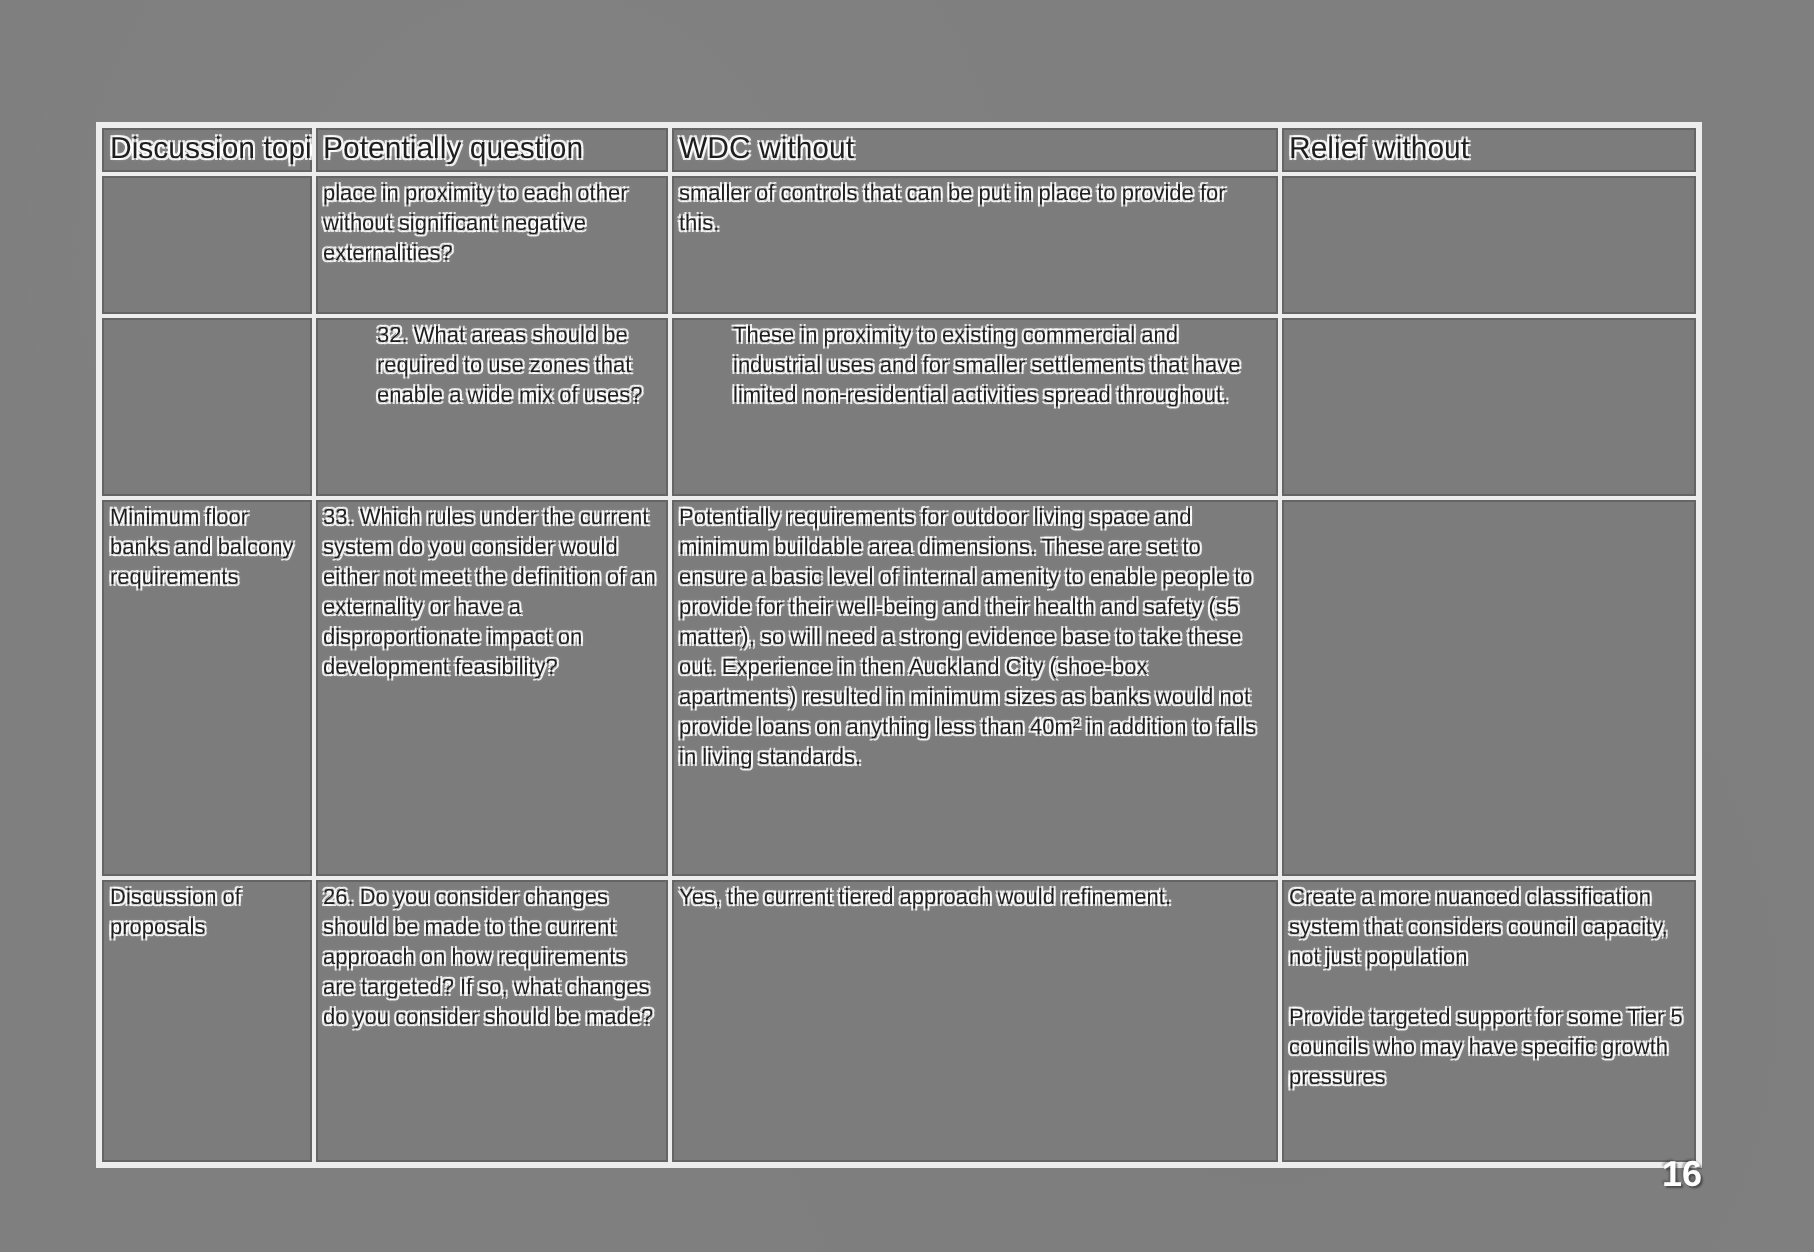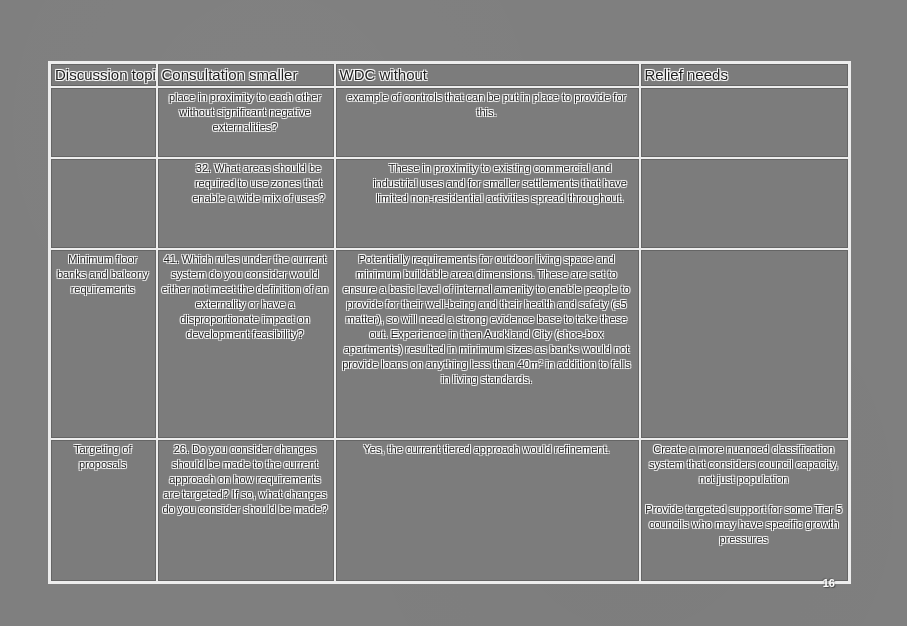--- a/index.html
+++ b/index.html
@@ -33,21 +33,20 @@
     border: 3px solid #ededed;
   }
   table.doc-table th,
   table.doc-table td {
     border: 2px solid #ededed;
     box-shadow: inset 0 0 0 1px rgba(60,60,60,0.35);
     vertical-align: top;
     padding: 2px 5px 3px 4px;
     background: #7c7c7c;
     overflow: hidden;
-    text-align: center;
   }
   col.c-topic    { width: 107px; }
   col.c-question { width: 178px; }
   col.c-feedback { width: 305px; }
   col.c-relief   { width: 210px; }
 
   .halo {
     color: #1e1e1e;
     text-shadow:
       -1px -1px 0 rgba(255,255,255,0.85),
@@ -68,69 +67,69 @@
     line-height: 15px;
     white-space: pre-line;
   }
   tr.row-1 td { height: 64px; }
   tr.row-2 td { height: 84px; padding-left: 31px; }
   tr.row-3 td { height: 183px; }
   tr.row-4 td { height: 136px; }
 
   .page-number {
     position: absolute;
-    right: 72px;
+    right: 56px;
     top: 577px;
-    font-size: 11px;
+    font-size: 18px;
     font-weight: bold;
     color: #ffffff;
     text-shadow: 1px 1px 1px rgba(40,40,40,0.6), -1px -1px 1px rgba(40,40,40,0.3);
   }
 </style>
 </head>
 <body>
 
 <div class="page">
 
   <table class="doc-table">
     <colgroup>
       <col class="c-topic">
       <col class="c-question">
       <col class="c-feedback">
       <col class="c-relief">
     </colgroup>
     <thead>
       <tr class="row-header">
         <th class="halo">Discussion topic</th>
-        <th class="halo">Consultation smaller</th>
+        <th class="halo">Potentially question</th>
         <th class="halo">WDC without</th>
-        <th class="halo">Relief needs</th>
+        <th class="halo">Relief without</th>
       </tr>
     </thead>
     <tbody>
       <tr class="row-1">
         <td class="halo"></td>
         <td class="halo">place in proximity to each other without significant negative externalities?</td>
-        <td class="halo">example of controls that can be put in place to provide for this.</td>
+        <td class="halo">smaller of controls that can be put in place to provide for this.</td>
         <td class="halo"></td>
       </tr>
       <tr class="row-2">
         <td class="halo"></td>
         <td class="halo">32. What areas should be required to use zones that enable a wide mix of uses?</td>
         <td class="halo">These in proximity to existing commercial and industrial uses and for smaller settlements that have limited non-residential activities spread throughout.</td>
         <td class="halo"></td>
       </tr>
       <tr class="row-3">
         <td class="halo">Minimum floor banks and balcony requirements</td>
-        <td class="halo">41. Which rules under the current system do you consider would either not meet the definition of an externality or have a disproportionate impact on development feasibility?</td>
+        <td class="halo">33. Which rules under the current system do you consider would either not meet the definition of an externality or have a disproportionate impact on development feasibility?</td>
         <td class="halo">Potentially requirements for outdoor living space and minimum buildable area dimensions. These are set to ensure a basic level of internal amenity to enable people to provide for their well-being and their health and safety (s5 matter), so will need a strong evidence base to take these out. Experience in then Auckland City (shoe-box apartments) resulted in minimum sizes as banks would not provide loans on anything less than 40m² in addition to falls in living standards.</td>
         <td class="halo"></td>
       </tr>
       <tr class="row-4">
-        <td class="halo">Targeting of proposals</td>
+        <td class="halo">Discussion of proposals</td>
         <td class="halo">26. Do you consider changes should be made to the current approach on how requirements are targeted? If so, what changes do you consider should be made?</td>
         <td class="halo">Yes, the current tiered approach would refinement.</td>
         <td class="halo">Create a more nuanced classification system that considers council capacity, not just population
 
 Provide targeted support for some Tier 5 councils who may have specific growth pressures</td>
       </tr>
     </tbody>
   </table>
 
   <div class="page-number">16</div>

